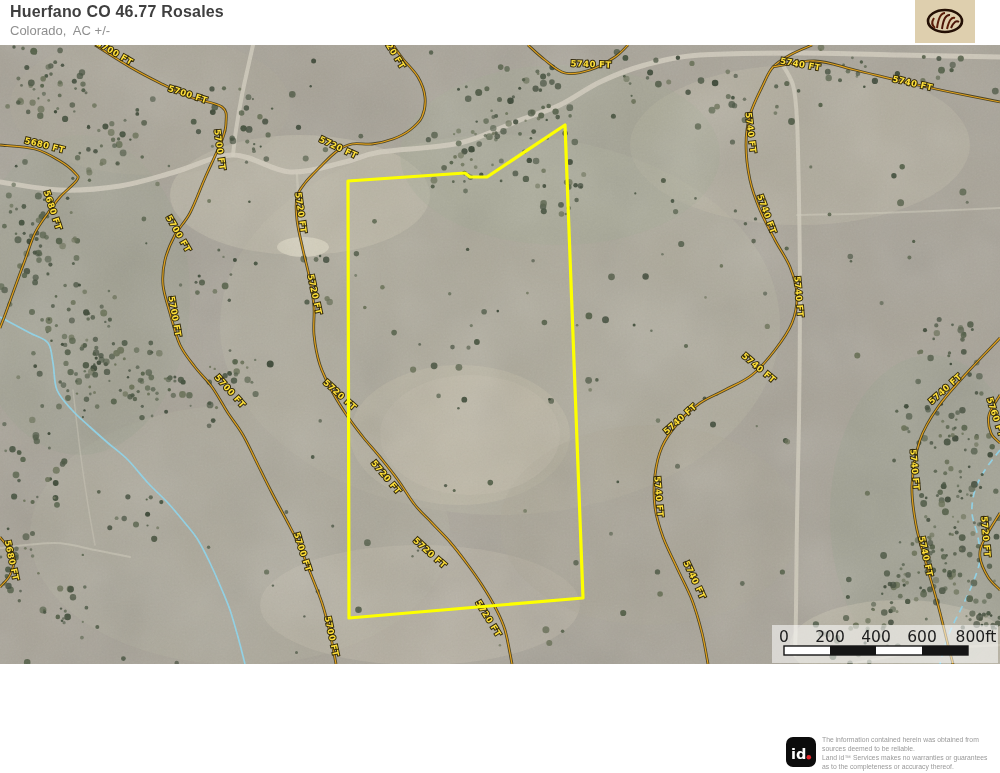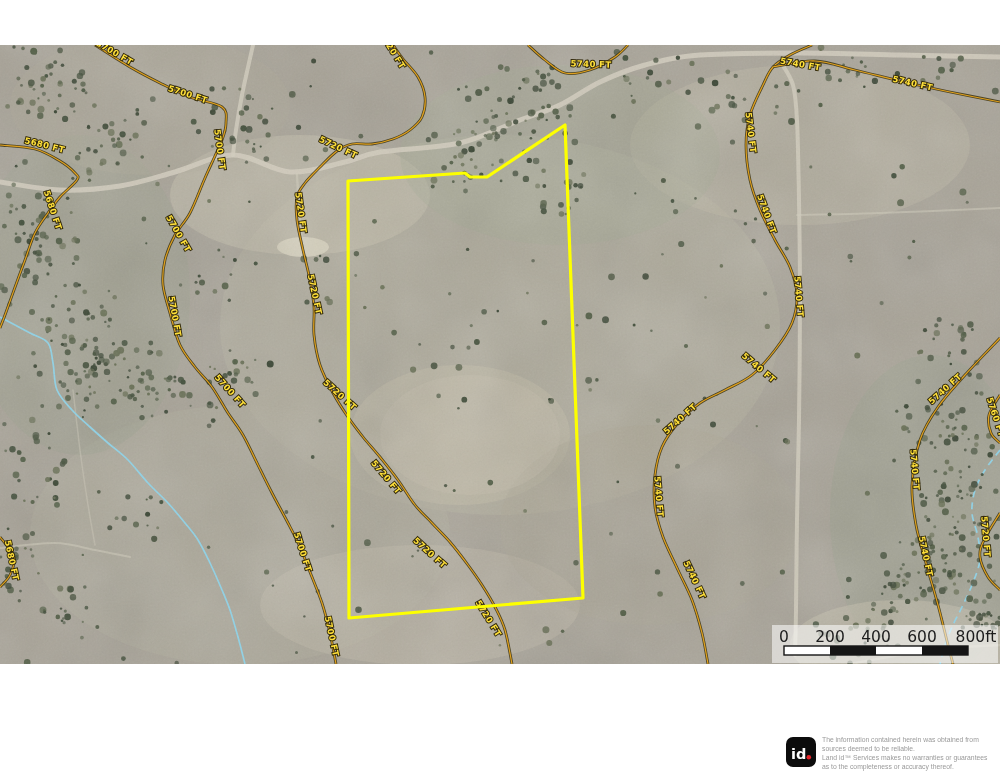--- a/index.html
+++ b/index.html
@@ -20,20 +20,34 @@
   
   .footer{position:absolute;left:0;top:710px;width:832px;height:63px;background:#fff;}
   .idlogo{position:absolute;left:786px;top:27px;width:30px;height:30px;}
   .disclaimer{position:absolute;left:822px;top:26px;width:172px;font-size:6.8px;color:#9a9a9a;line-height:1.32;}
 </style>
 </head>
 <body>
 
 <div class="app">
 
+  <div class="header">
+    <div class="title">Huerfano CO 46.77 Rosales</div>
+    <div class="subtitle">Colorado,  AC +/-</div>
+    <svg class="brand" viewBox="0 0 60 43">
+      <rect x="0" y="0" width="60" height="43" fill="#d9c9a7"></rect>
+      <rect x="0" y="0" width="60" height="43" fill="#e7dbbd" opacity="0.35"></rect>
+      <ellipse cx="30" cy="21" rx="17" ry="11" fill="none" stroke="#241005" stroke-width="2.6"></ellipse>
+      <path d="M20,28 Q15,24 19,18" fill="none" stroke="#5a1c08" stroke-width="2"></path>
+      <path d="M22,28 Q24,13 30,13" fill="none" stroke="#5a1c08" stroke-width="2"></path>
+      <path d="M27,29 Q29,14 35,15" fill="none" stroke="#4a1508" stroke-width="2"></path>
+      <path d="M32,29 Q35,16 40,18" fill="none" stroke="#5a1c08" stroke-width="2"></path>
+      <path d="M36,28 Q40,19 44,22" fill="none" stroke="#4a1508" stroke-width="2"></path>
+    </svg>
+  </div>
 
   <div class="map-wrap">
     <svg id="map-svg" width="1000" height="619" viewBox="0 0 1000 619">
       <defs>
         <filter id="coarseNoise" x="0" y="0" width="100%" height="100%">
           <feTurbulence type="fractalNoise" baseFrequency="0.012" numOctaves="3" seed="7"></feTurbulence>
           <feColorMatrix type="saturate" values="0"></feColorMatrix>
           <feComponentTransfer>
               <feFuncA type="linear" slope="0.45" intercept="0"></feFuncA>
             </feComponentTransfer>

